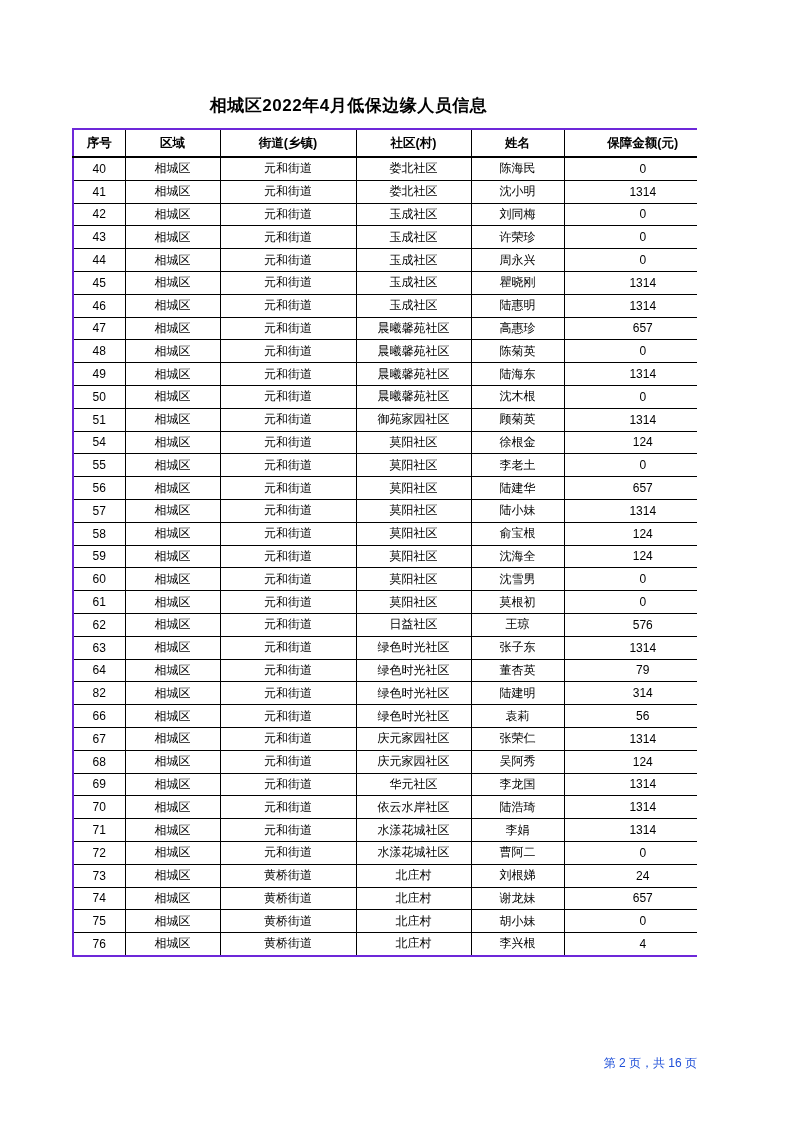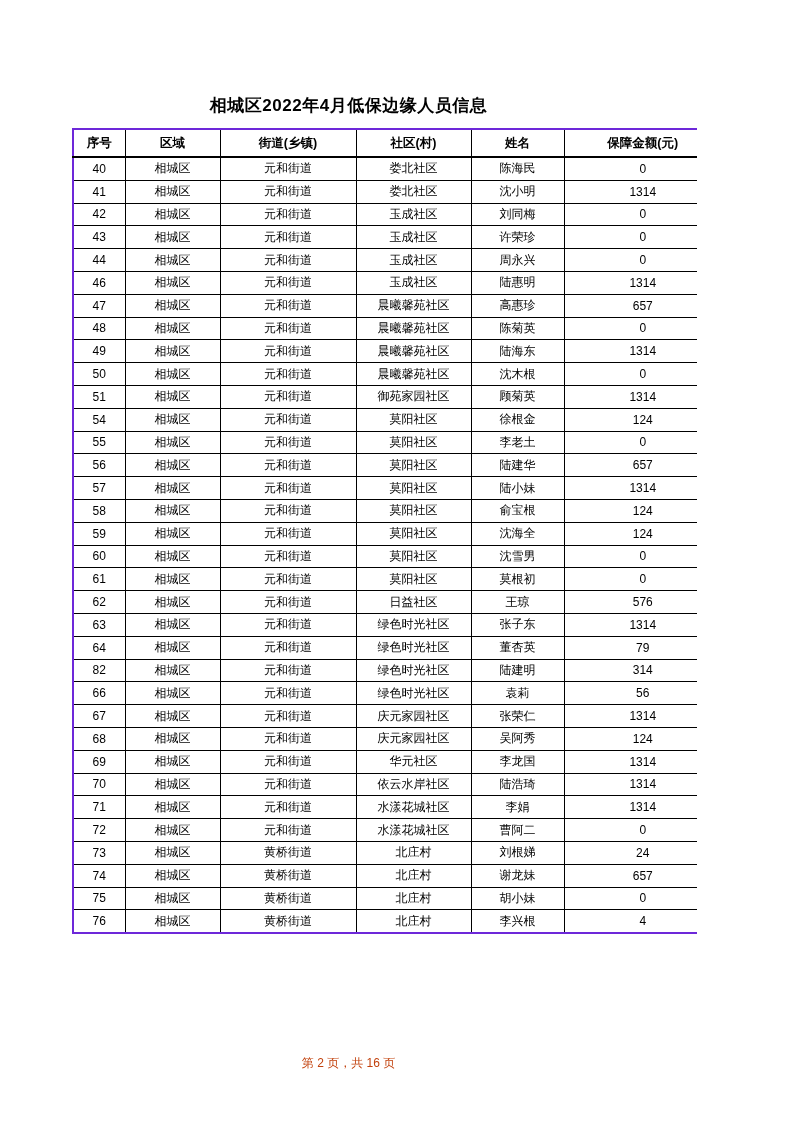--- a/index.html
+++ b/index.html
@@ -53,23 +53,23 @@
     border-bottom: 2px solid #000000;
   }
   table.data-table td {
     height: 21.8px;
   }
   .page-footer {
     position: absolute;
     top: 1055px;
     left: 0;
     width: 100%;
-    text-align: center;
+    text-align: right;
     font-size: 12px;
-    color: #c2410c;
+    color: #1d4ed8;
   }
 </style>
 </head>
 <body>
 
 <div class="page">
 
   <h1 class="doc-title">相城区2022年4月低保边缘人员信息</h1>
 
   <table class="data-table">
@@ -126,20 +126,28 @@
         </tr>
         <tr>
           <td>44</td>
           <td>相城区</td>
           <td>元和街道</td>
           <td>玉成社区</td>
           <td>周永兴</td>
           <td>0</td>
         </tr>
         <tr>
+          <td>45</td>
+          <td>相城区</td>
+          <td>元和街道</td>
+          <td>玉成社区</td>
+          <td>瞿晓刚</td>
+          <td>1314</td>
+        </tr>
+        <tr>
           <td>46</td>
           <td>相城区</td>
           <td>元和街道</td>
           <td>玉成社区</td>
           <td>陆惠明</td>
           <td>1314</td>
         </tr>
         <tr>
           <td>47</td>
           <td>相城区</td>

